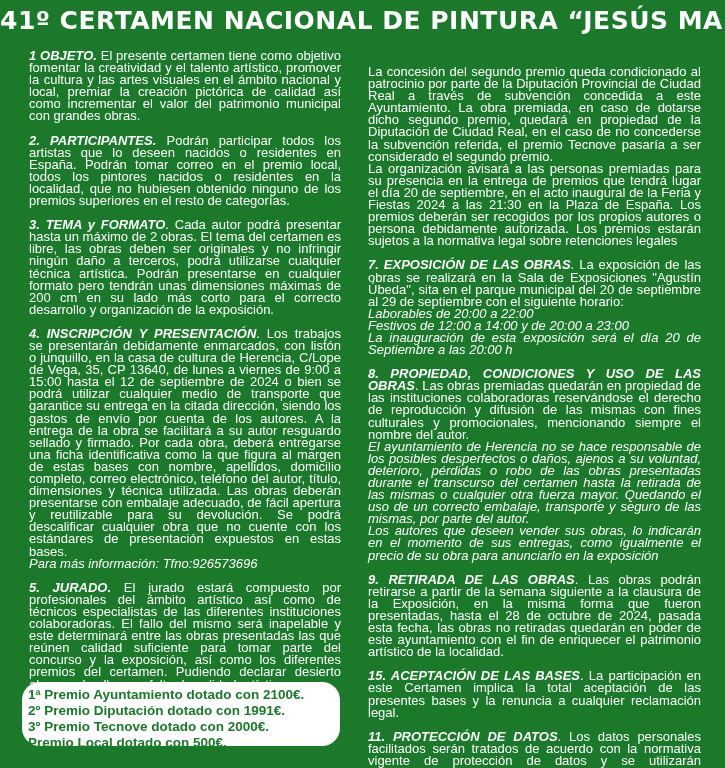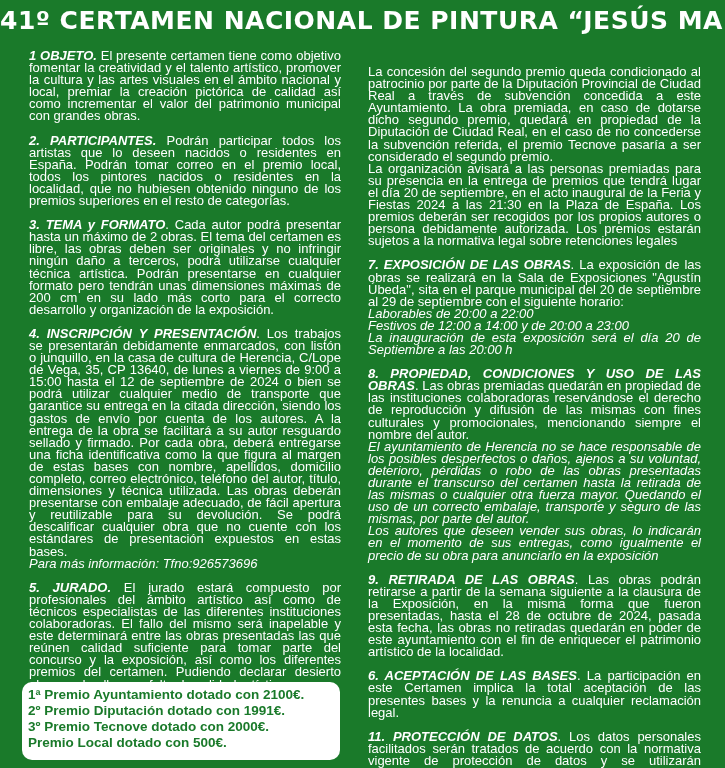--- a/index.html
+++ b/index.html
@@ -24,22 +24,22 @@
     position: absolute; top: 50px;
     font-size: 13px; line-height: 12.1px;
     text-align: justify;
   }
   .col.left { left: 29px; width: 312px; }
   .col.right { left: 368px; width: 333px; top: 66px; }
   p { margin: 0 0 12px 0; }
   p.tight { margin-bottom: 0; }
   .h { font-weight: bold; font-style: italic; }
   .prizes {
-    position: absolute; left: 22px; top: 682px; width: 318px; height: 78px;
-    background: #ffffff; border-radius: 10px;
+    position: absolute; left: 22px; top: 682px; width: 318px; height: 64px;
+    background: #ffffff; border-radius: 18px;
     color: #1a7a2a; font-weight: bold;
     font-size: 13.5px; line-height: 16px;
     padding: 5px 0 0 6px; box-sizing: border-box;
   }
   .prize-line { white-space: nowrap; }
   .sub { display: block; font-style: italic; }
 </style>
 </head>
 <body>
 
@@ -59,15 +59,15 @@
   <div class="prize-line">3º  Premio Tecnove dotado con 2000€.</div>
   <div class="prize-line">Premio Local dotado con 500€.</div>
 </div>
 
 <div class="col right">
   <p class="tight">La concesión del segundo premio queda condicionado al patrocinio por parte de la Diputación Provincial de Ciudad Real a través de subvención concedida a este Ayuntamiento. La obra premiada, en caso de dotarse dicho segundo premio, quedará en propiedad de la Diputación de Ciudad Real, en el caso de no concederse la subvención referida, el premio Tecnove pasaría a ser considerado el segundo premio.</p>
   <p>La organización avisará a las personas premiadas para su presencia en la entrega de premios que tendrá lugar el día 20 de septiembre, en el acto inaugural de la Feria y Fiestas 2024 a las 21:30 en la Plaza de España. Los premios deberán ser recogidos por los propios autores o persona debidamente autorizada. Los premios estarán sujetos a la normativa legal sobre retenciones legales</p>
   <p><span class="h">7. EXPOSICIÓN DE LAS OBRAS</span><span>. La exposición de las obras se realizará en la Sala de Exposiciones "Agustín Úbeda", sita en el parque municipal del 20 de septiembre al 29 de septiembre con el siguiente horario:</span><span class="sub">Laborables de 20:00 a 22:00</span><span class="sub">Festivos de 12:00 a 14:00 y de 20:00 a 23:00</span><span class="sub">La inauguración de esta exposición será el día 20 de Septiembre a las 20:00 h</span></p>
   <p><span class="h">8. PROPIEDAD, CONDICIONES Y USO DE LAS OBRAS</span><span>. Las obras premiadas quedarán en propiedad de las instituciones colaboradoras reservándose el derecho de reproducción y difusión de las mismas con fines culturales y promocionales, mencionando siempre el nombre del autor.</span><span class="sub">El ayuntamiento de Herencia no se hace responsable de los posibles desperfectos o daños, ajenos a su voluntad, deterioro, pérdidas o robo de las obras presentadas durante el transcurso del certamen hasta la retirada de las mismas o cualquier otra fuerza mayor. Quedando el uso de un correcto embalaje, transporte y seguro de las mismas, por parte del autor.</span><span class="sub">Los autores que deseen vender sus obras, lo indicarán en el momento de sus entregas, como igualmente el precio de su obra para anunciarlo en la exposición</span></p>
   <p><span class="h">9. RETIRADA DE LAS OBRAS</span><span>. Las obras podrán retirarse a partir de la semana siguiente a la clausura de la Exposición, en la misma forma que fueron presentadas, hasta el 28 de octubre de 2024, pasada esta fecha, las obras no retiradas quedarán en poder de este ayuntamiento con el fin de enriquecer el patrimonio artístico de la localidad.</span></p>
-  <p><span class="h">6. ACEPTACIÓN DE LAS BASES</span><span>. La participación en este Certamen implica la total aceptación de las presentes bases y la renuncia a cualquier reclamación legal.</span></p>
+  <p><span class="h">15. ACEPTACIÓN DE LAS BASES</span><span>. La participación en este Certamen implica la total aceptación de las presentes bases y la renuncia a cualquier reclamación legal.</span></p>
   <p><span class="h">11. PROTECCIÓN DE DATOS</span><span>. Los datos personales facilitados serán tratados de acuerdo con la normativa vigente de protección de datos y se utilizarán exclusivamente para la gestión del certamen en su edición actual así como sus futuras.</span></p>
 </div>
 
 </body></html>

